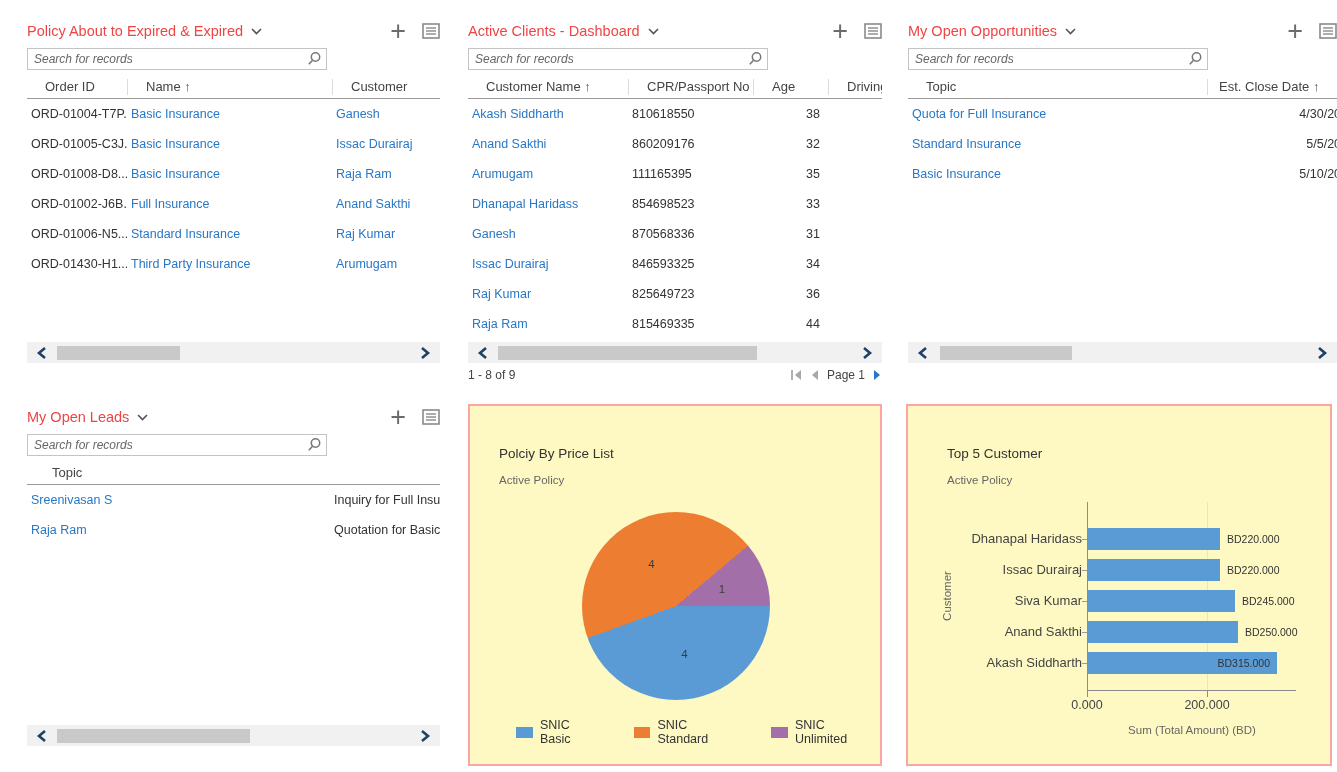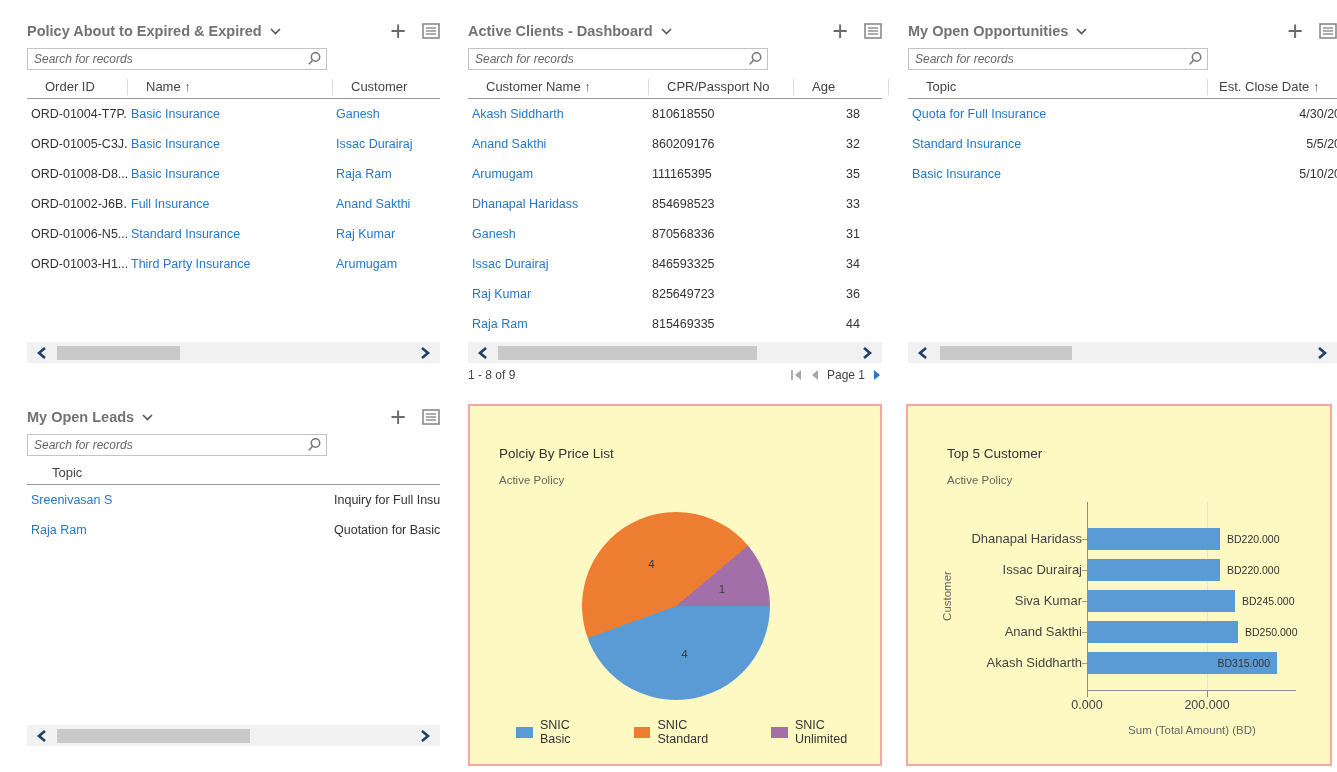--- a/index.html
+++ b/index.html
@@ -1,39 +1,39 @@
 <!DOCTYPE html>
 <html><head>
 <meta charset="utf-8">
 <style>
   html,body{margin:0;padding:0;background:#fff;}
   .dash{position:relative;width:1337px;height:772px;overflow:hidden;background:#fff;
         font-family:"Liberation Sans",sans-serif;color:#333;}
   
   .lp{position:absolute;background:#fff;}
   .lp-head{display:flex;align-items:center;height:26px;}
-  .lp-title{font-size:14.5px;font-weight:bold;color:#737373;white-space:nowrap;}
+  .lp-title{font-size:14.5px;font-weight:normal;color:#ef4444;white-space:nowrap;}
   .chev{margin-left:8px;display:inline-flex;cursor:pointer;}
   .lp-tools{margin-left:auto;display:flex;align-items:center;gap:14px;}
   .add-btn{font-size:27px;line-height:20px;color:#6b6b6b;background:none;border:none;padding:0 2px;cursor:pointer;font-family:"Liberation Sans",sans-serif;}
   .grid-btn{background:none;border:none;padding:0;cursor:pointer;display:inline-flex;}
   .search-row{margin-top:4px;position:relative;width:300px;}
   .search-input{width:100%;height:22px;border:1px solid #c4c4c4;padding:0 26px 0 6px;
     font-size:12px;color:#333;box-sizing:border-box;font-family:"Liberation Sans",sans-serif;background:#fff;font-style:italic;}
   .search-input::placeholder{font-style:italic;color:#666;opacity:1;}
   .search-btn{position:absolute;right:1px;top:1px;height:20px;width:24px;background:none;border:none;cursor:pointer;display:flex;align-items:center;justify-content:center;padding:0;}
   .gridt{margin-top:6px;}
   .ghead{display:grid;height:22px;border-bottom:1px solid #9a9a9a;align-items:center;color:#444;font-size:13px;}
   .ghead>div{padding-left:18px;white-space:nowrap;overflow:hidden;height:16px;line-height:16px;border-left:1px solid #dcdcdc;}
   .ghead>div:first-child{border-left:none;}
   .grow{display:grid;height:30px;align-items:center;font-size:12.5px;color:#333;}
   .grow>div{padding-left:4px;white-space:nowrap;overflow:hidden;}
   .lnk{color:#2777c8;text-decoration:none;cursor:pointer;}
   .cols-p1{grid-template-columns:100px 205px 1fr;}
-  .cols-p2{grid-template-columns:160px 125px 75px 1fr;gap:20px;}
+  .cols-p2{grid-template-columns:160px 125px 75px 1fr;}
   .cols-p3{grid-template-columns:299px 153px;}
   .cols-p4{grid-template-columns:303px 1fr;}
   .num-cell{text-align:right;padding-right:8px !important;}
   .date-cell{text-align:right;padding-right:12px !important;color:#333;}
   .wide-452{width:452px;}
   
   .sbar{position:absolute;left:0;right:0;bottom:0;height:21px;background:#f1f1f1;display:flex;align-items:center;}
   .sb-ch{width:30px;display:flex;align-items:center;justify-content:center;background:none;border:none;cursor:pointer;padding:0;height:21px;}
   .sb-track{flex:1;height:14px;position:relative;}
   .sb-thumb{position:absolute;top:0;height:14px;background:#c9c9c9;cursor:pointer;}
@@ -119,21 +119,21 @@
         <div>ORD-01002-J6B...</div>
         <div><a class="lnk">Full Insurance</a></div>
         <div><a class="lnk">Anand Sakthi</a></div>
       </div>
       <div class="grow cols-p1">
         <div>ORD-01006-N5...</div>
         <div><a class="lnk">Standard Insurance</a></div>
         <div><a class="lnk">Raj Kumar</a></div>
       </div>
       <div class="grow cols-p1">
-        <div>ORD-01003-H1...</div>
+        <div>ORD-01430-H1...</div>
         <div><a class="lnk">Third Party Insurance</a></div>
         <div><a class="lnk">Arumugam</a></div>
       </div>
     </div>
     <div class="sbar">
       <button class="sb-ch">
           <svg width="12" height="14">
             <polyline points="9,2 3,7 9,12" fill="none" stroke="#1d4266" stroke-width="2.6"></polyline>
           </svg>
         </button>

